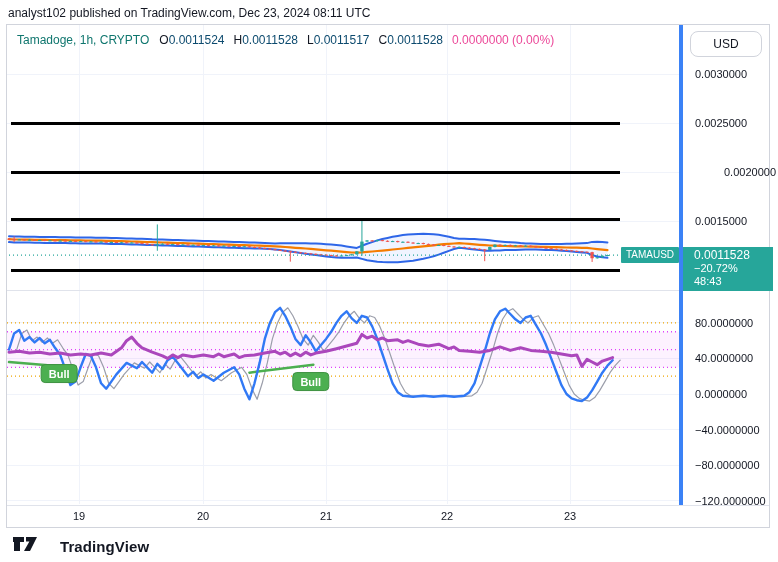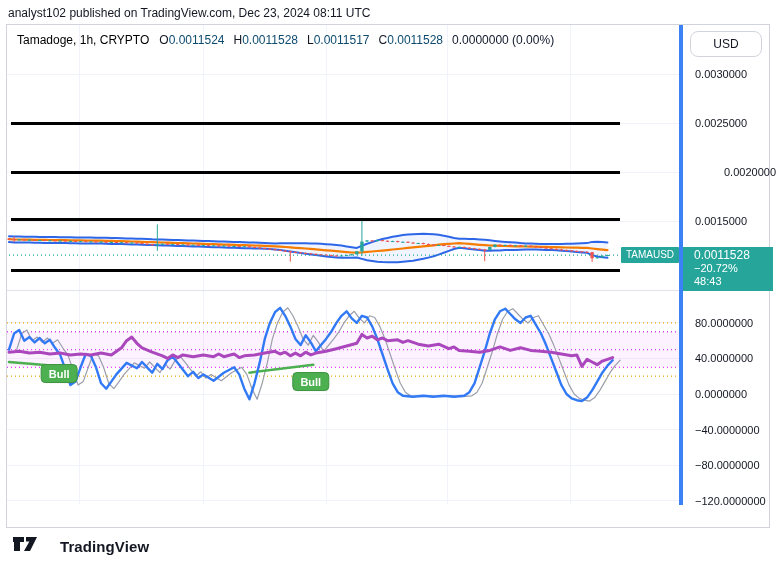--- a/index.html
+++ b/index.html
@@ -3,24 +3,24 @@
 <meta charset="utf-8">
 <style>
   * { margin:0; padding:0; box-sizing:border-box; }
   body { width:778px; height:562px; background:#ffffff; font-family:"Liberation Sans", sans-serif; color:#131722; overflow:hidden; }
   .page { position:relative; width:778px; height:562px; background:#fff; }
   .attribution { position:absolute; left:8px; top:6px; font-size:12px; color:#131722; }
   .chart-frame { position:absolute; left:6px; top:24px; width:764px; height:504px; border:1px solid #d1d4dc; background:#fff; }
   .plot-area { position:absolute; left:0; top:0; width:672px; height:480px; }
   #plot-svg { position:absolute; left:0; top:0; }
   .legend { position:absolute; left:10px; top:8px; font-size:12px; white-space:nowrap; z-index:5; }
-  .legend .sym { color:#000000; margin-right:10px; }
+  .legend .sym { color:#0f766e; margin-right:10px; }
   .legend .pair { margin-right:9px; color:#131722; }
   .legend .pair .val { color:#0c4a6e; }
-  .legend .chg { color:#0f172a; }
+  .legend .chg { color:#ec4899; }
   .price-tag { position:absolute; left:614px; top:222px; width:58px; height:16px; background:#26a69a; color:#fff; font-size:10px; line-height:16px; text-align:center; z-index:6; border-radius:1px; }
   .axis-col { position:absolute; left:672px; top:0; width:90px; height:480px; border-left:4px solid #3b82f6; background:#fff; }
   .usd-btn { position:absolute; left:7px; top:6px; width:72px; height:26px; border:1px solid #d1d4dc; border-radius:8px; font-size:12px; line-height:24px; text-align:center; color:#131722; background:#fff; }
   .axis-label { position:absolute; left:12px; transform:translateY(-50%); font-size:11px; color:#131722; white-space:nowrap; }
   .axis-price-box { position:absolute; left:0px; top:222px; width:90px; background:#26a69a; color:#fff; padding:2px 0 3px 11px; font-size:12px; line-height:13px; z-index:6; }
   .axis-price-box .sub { font-size:11px; }
   .time-axis { position:absolute; left:0; top:480px; width:762px; height:22px; border-top:1px solid #e0e3eb; background:#fff; }
   .time-label { position:absolute; top:4px; transform:translateX(-50%); font-size:11px; color:#131722; }
   .footer { position:absolute; left:12px; top:534px; display:flex; align-items:center; gap:22px; }
   .tv-text { font-size:15px; font-weight:600; letter-spacing:0.1px; color:#131722; }
@@ -353,20 +353,29 @@
           <div class="axis-label" style="top: 440.12px;">−80.0000000</div>
           <div class="axis-label" style="top: 475.68px;">−120.0000000</div>
         </div>
       <div class="axis-price-box">
         <div>0.0011528</div>
         <div class="sub">−20.72%</div>
         <div class="sub">48:43</div>
       </div>
     </div>
 
+    <div class="time-axis">
+      <div id="time-labels">
+          <div class="time-label" style="left: 72px;">19</div>
+          <div class="time-label" style="left: 196px;">20</div>
+          <div class="time-label" style="left: 319px;">21</div>
+          <div class="time-label" style="left: 440px;">22</div>
+          <div class="time-label" style="left: 563px;">23</div>
+        </div>
+    </div>
   </div>
 
   <div class="footer">
     <span>
       <svg width="26" height="20" viewBox="0 0 26 20">
         <path d="M1 3 h11 v5 h-4 v9 h-6 V8 H1 z" fill="#131722"></path>
         <path d="M14 3 h11 l-7 14 h-6 l5.4 -9.6 h-3.4 z" fill="#131722"></path>
       </svg>
     </span>
     <span class="tv-text">TradingView</span>

